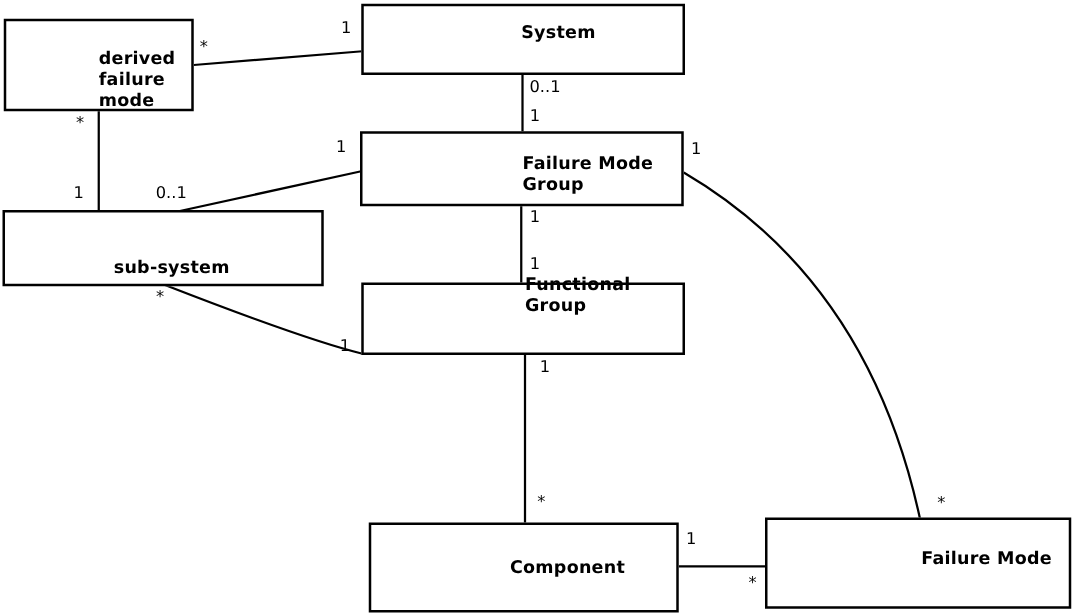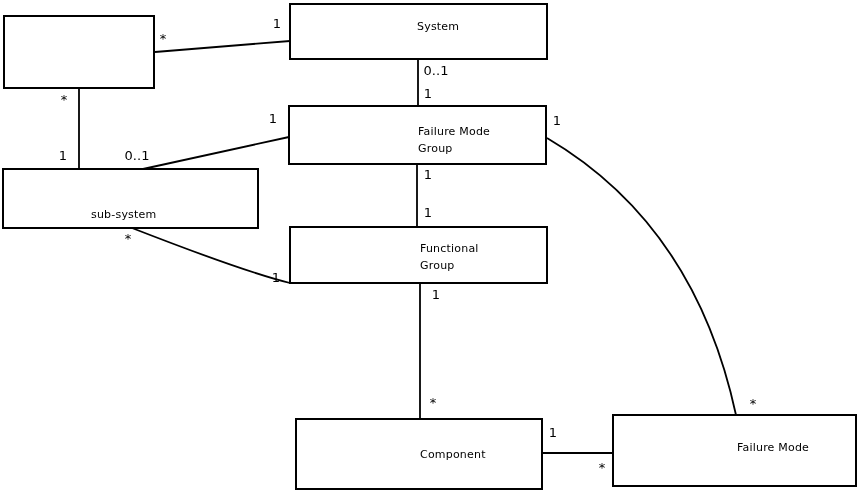--- a/index.html
+++ b/index.html
@@ -22,25 +22,26 @@
     stroke-width: 1.8;
   }
   .box {
     position: absolute;
     box-sizing: border-box;
     border: 2px solid #000000;
     background: #ffffff;
   }
   .elabel {
     position: absolute;
-    font-size: 11px;
+    font-size: 14px;
     line-height: 17px;
     white-space: nowrap;
     text-align: left;
     letter-spacing: 0.2px;
+    font-weight: bold;
   }
   .mult {
     position: absolute;
     font-size: 13px;
     line-height: 15px;
     white-space: nowrap;
     transform: translate(-50%, -50%);
   }
 </style>
 </head>
@@ -61,35 +62,40 @@
   </svg>
 
   <div class="box" style="left:3px;   top:15px;  width:152px; height:74px;"></div>
   <div class="box" style="left:289px; top:3px;   width:259px; height:57px;"></div>
   <div class="box" style="left:288px; top:105px; width:259px; height:60px;"></div>
   <div class="box" style="left:2px;   top:168px; width:257px; height:61px;"></div>
   <div class="box" style="left:289px; top:226px; width:259px; height:58px;"></div>
   <div class="box" style="left:295px; top:418px; width:248px; height:72px;"></div>
   <div class="box" style="left:612px; top:414px; width:245px; height:73px;"></div>
 
+  <div class="elabel" style="left:79px; top:39px;">
+    <div>derived</div>
+    <div>failure</div>
+    <div>mode</div>
+  </div>
   <div class="elabel" style="left:417px; top:18px;">
     <div>System</div>
   </div>
   <div class="elabel" style="left:418px; top:123px;">
     <div>Failure Mode</div>
     <div>Group</div>
   </div>
   <div class="elabel" style="left:91px; top:206px;">
     <div>sub-system</div>
   </div>
-  <div class="elabel" style="left:420px; top:240px;">
+  <div class="elabel" style="left:420px; top:220px;">
     <div>Functional</div>
     <div>Group</div>
   </div>
-  <div class="elabel" style="left:420px; top:446px;">
+  <div class="elabel" style="left:408px; top:446px;">
     <div>Component</div>
   </div>
   <div class="elabel" style="left:737px; top:439px;">
     <div>Failure Mode</div>
   </div>
 
   <span class="mult" style="left:163px; top:38px;">*</span>
   <span class="mult" style="left:277px; top:23px;">1</span>
 
   <span class="mult" style="left:64px; top:99px;">*</span>

